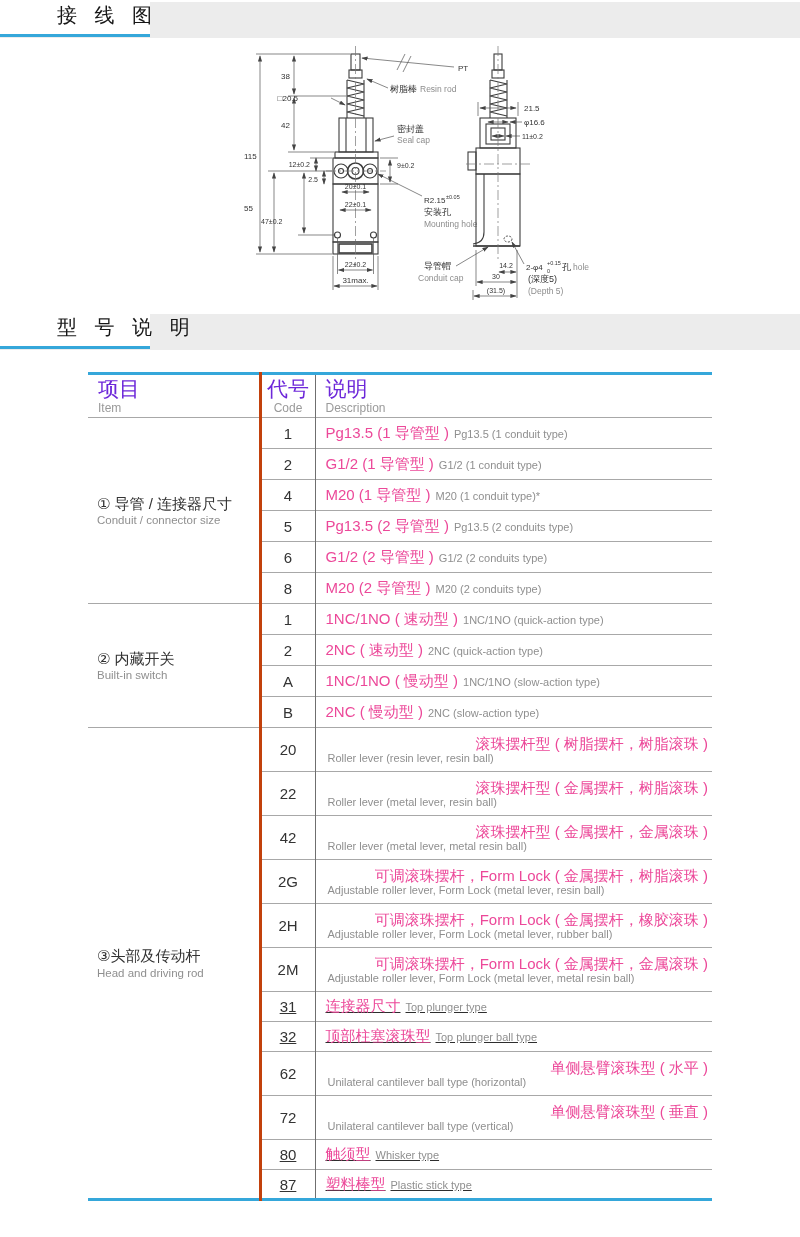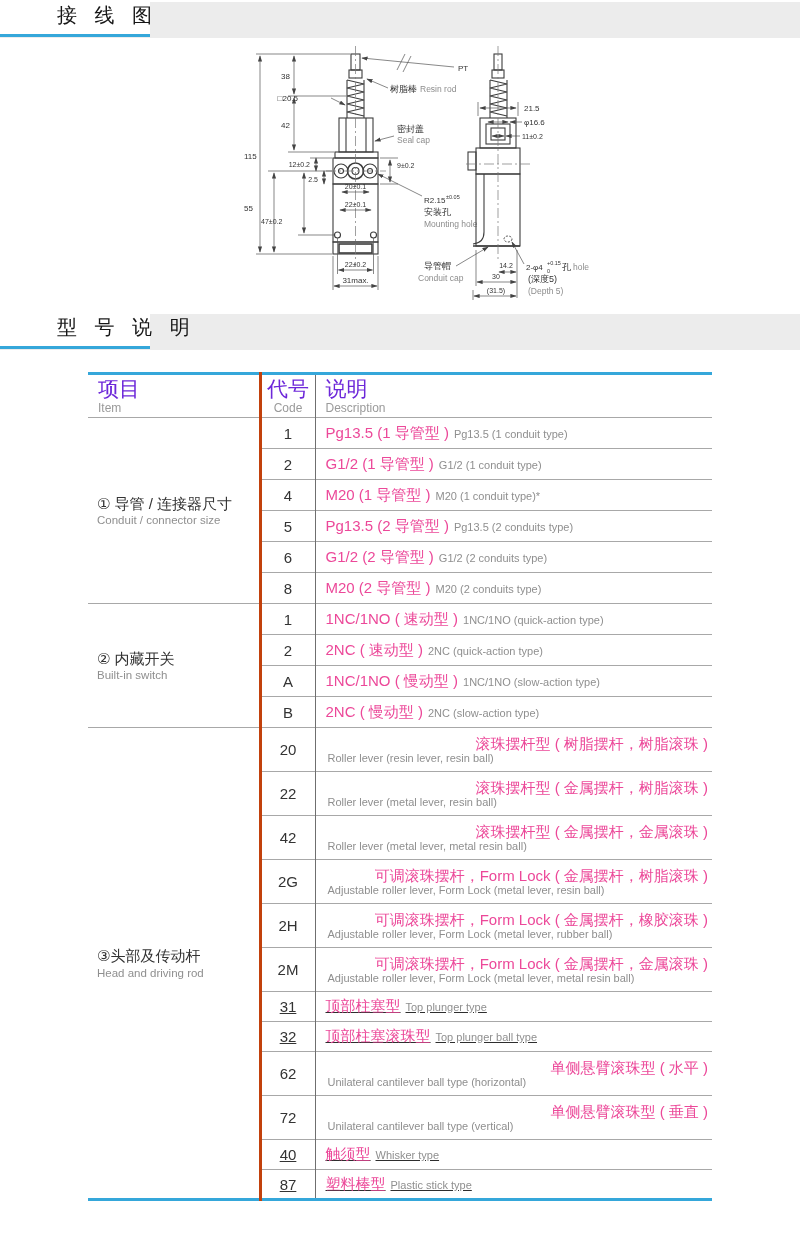--- a/index.html
+++ b/index.html
@@ -365,42 +365,42 @@
     </tr>
     <tr class="h44">
       <td class="code v">2M</td>
       <td class="desc stack">
           <span class="cn">可调滚珠摆杆，Form Lock ( 金属摆杆，金属滚珠 )</span>
           <span class="en">Adjustable roller lever, Form Lock (metal lever, metal resin ball)</span>
         </td>
     </tr>
     <tr class="h30">
       <td class="code v">31</td>
-      <td class="desc"><span class="cn">顶部柱塞型</span><span class="en">Top plunger type</span></td>
+      <td class="desc"><span class="cn">连接器尺寸</span><span class="en">Top plunger type</span></td>
     </tr>
     <tr class="h30">
       <td class="code v">32</td>
       <td class="desc"><span class="cn">顶部柱塞滚珠型</span><span class="en">Top plunger ball type</span></td>
     </tr>
     <tr class="h44">
       <td class="code v">62</td>
       <td class="desc stack">
           <span class="cn">单侧悬臂滚珠型 ( 水平 )</span>
           <span class="en">Unilateral cantilever ball type (horizontal)</span>
         </td>
     </tr>
     <tr class="h44">
       <td class="code v">72</td>
       <td class="desc stack">
           <span class="cn">单侧悬臂滚珠型 ( 垂直 )</span>
           <span class="en">Unilateral cantilever ball type (vertical)</span>
         </td>
     </tr>
     <tr class="h30">
-      <td class="code v">40</td>
+      <td class="code v">80</td>
       <td class="desc"><span class="cn">触须型</span><span class="en">Whisker type</span></td>
     </tr>
     <tr class="h30">
       <td class="code v">87</td>
       <td class="desc"><span class="cn">塑料棒型</span><span class="en">Plastic stick type</span></td>
     </tr>
   </tbody>
 </table>
 
 </body></html>

